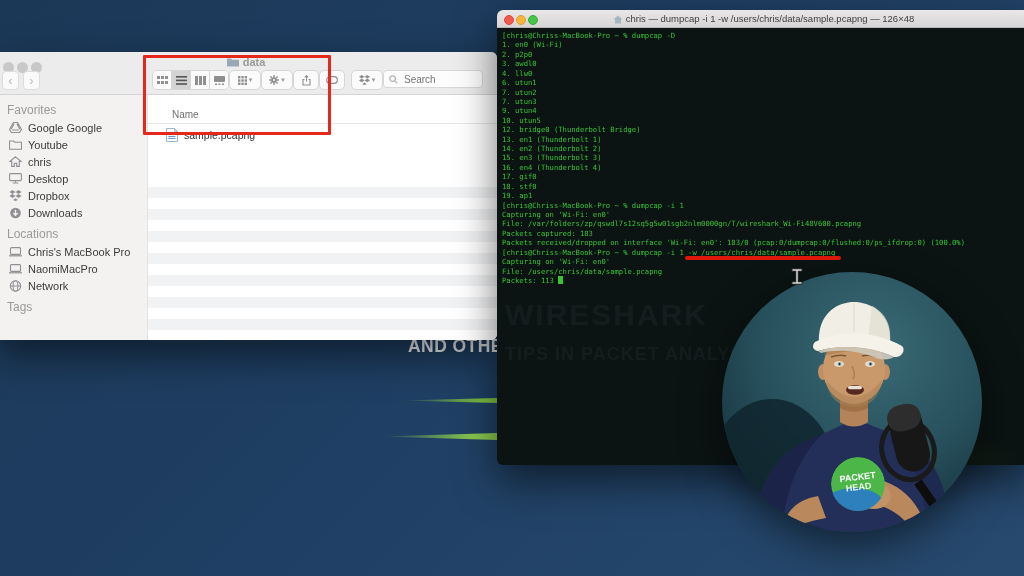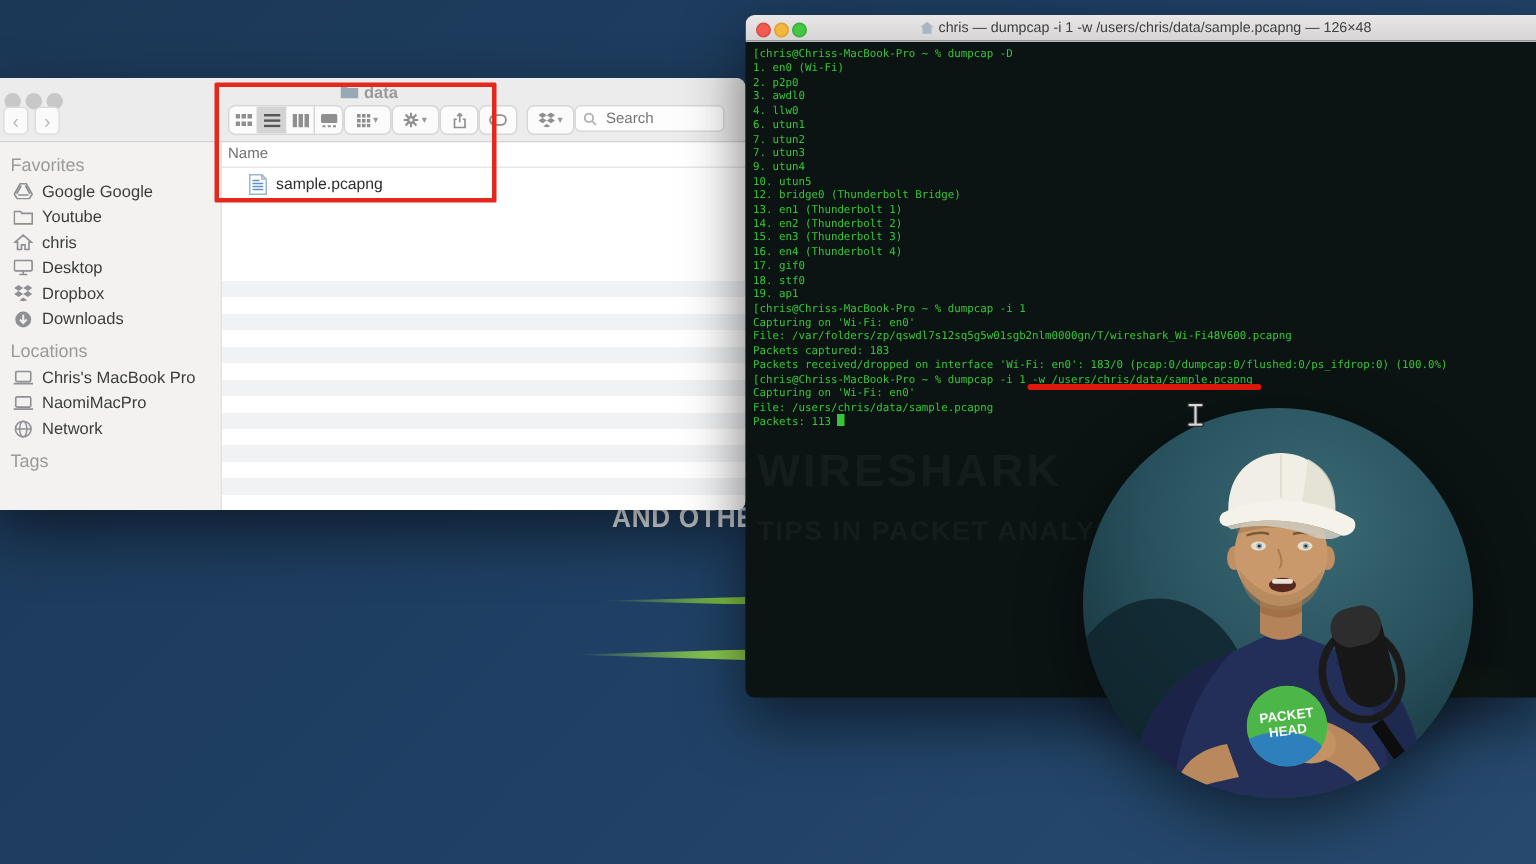--- a/index.html
+++ b/index.html
@@ -41,22 +41,22 @@
   .f-search{display:flex;align-items:center;gap:4px;width:88px;height:16px;border:1px solid #d8d8d8;
             border-radius:4px;background:#fdfdfd;padding:0 5px;color:#b3b3b3;}
   .f-search input{border:none;outline:none;width:60px;font-size:10px;color:#888;background:transparent;
                   font-family:"Liberation Sans",sans-serif;}
   .f-sidebar{position:absolute;left:0;top:43px;bottom:0;width:152px;background:#f3f2f0;
              border-right:1px solid #e4e3e1;padding-top:2px;}
   .sb-label{margin:6px 0 2px 12px;font-size:12px;color:#9a9a98;}
   .sb-item{display:flex;align-items:center;gap:6px;height:17px;padding-left:14px;font-size:11px;color:#3c3c3c;}
   .sb-item svg{flex:0 0 13px;}
   .f-main{position:absolute;left:153px;top:43px;right:0;bottom:0;background:#fff;}
-  .f-colhead{height:16px;line-height:16px;padding-left:4px;font-size:10px;color:#707070;
-             border-bottom:1px solid #e7e7e7;}
+  .f-colhead{height:16px;line-height:16px;padding-left:24px;font-size:10px;color:#707070;
+             border-bottom:1px solid #e7e7e7;margin-top:12px;}
   .f-stripes{position:absolute;left:0;right:0;top:92px;bottom:0;
              background:repeating-linear-gradient(to bottom,#f1f2f3 0 11px,#ffffff 11px 22px);}
   .f-row{display:flex;align-items:center;gap:6px;height:15px;padding-left:18px;font-size:10.5px;color:#2e2e2e;margin-top:3px;}
 
   
   .red-box{left:143px;top:55px;width:182px;height:74px;border:3px solid #e6271c;border-radius:1px;}
 
   
   .term{left:497px;top:10px;width:533px;height:455px;border-radius:6px 6px 6px 6px;overflow:hidden;
         box-shadow:0 16px 40px rgba(0,0,0,.55);background:#0b1413;}

